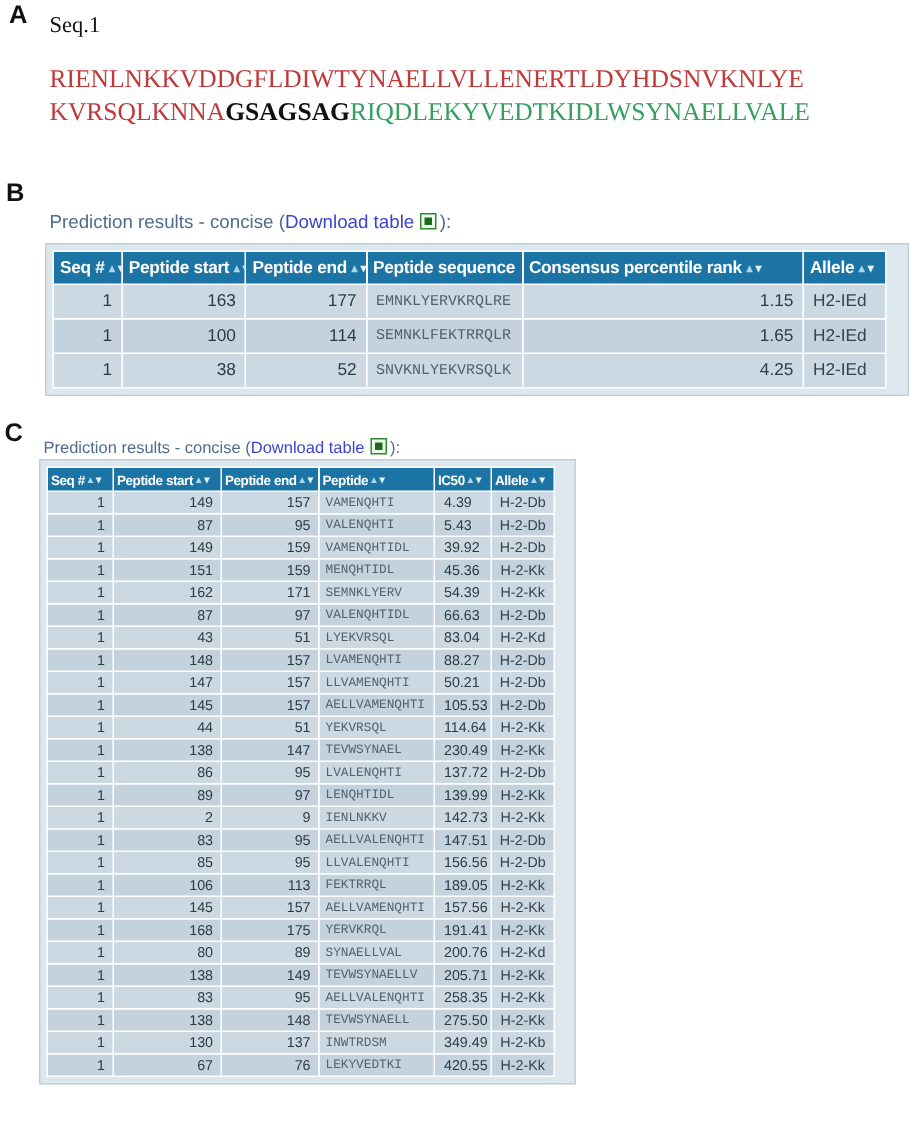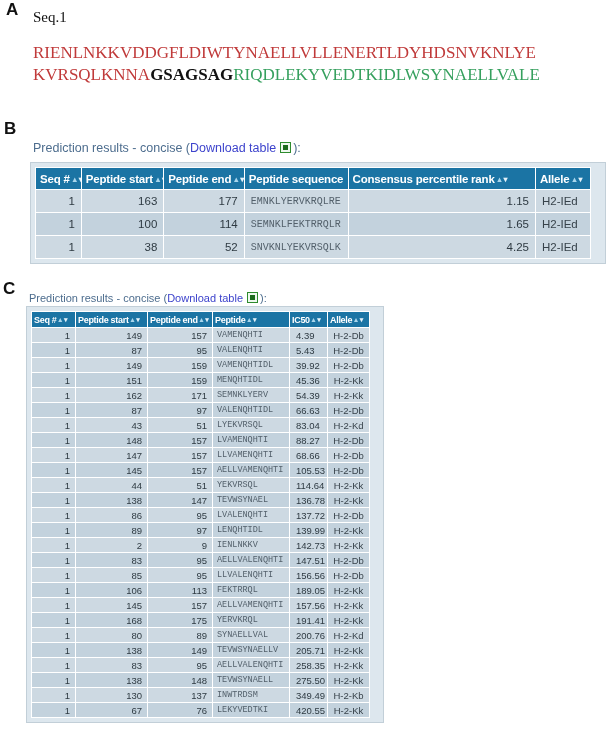--- a/index.html
+++ b/index.html
@@ -212,21 +212,21 @@
             <td>157</td>
             <td>LVAMENQHTI</td>
             <td>88.27</td>
             <td>H-2-Db</td>
           </tr>
           <tr>
             <td>1</td>
             <td>147</td>
             <td>157</td>
             <td>LLVAMENQHTI</td>
-            <td>68.66</td>
+            <td>50.21</td>
             <td>H-2-Db</td>
           </tr>
           <tr>
             <td>1</td>
             <td>145</td>
             <td>157</td>
             <td>AELLVAMENQHTI</td>
             <td>105.53</td>
             <td>H-2-Db</td>
           </tr>
@@ -236,21 +236,21 @@
             <td>51</td>
             <td>YEKVRSQL</td>
             <td>114.64</td>
             <td>H-2-Kk</td>
           </tr>
           <tr>
             <td>1</td>
             <td>138</td>
             <td>147</td>
             <td>TEVWSYNAEL</td>
-            <td>136.78</td>
+            <td>230.49</td>
             <td>H-2-Kk</td>
           </tr>
           <tr>
             <td>1</td>
             <td>86</td>
             <td>95</td>
             <td>LVALENQHTI</td>
             <td>137.72</td>
             <td>H-2-Db</td>
           </tr>

